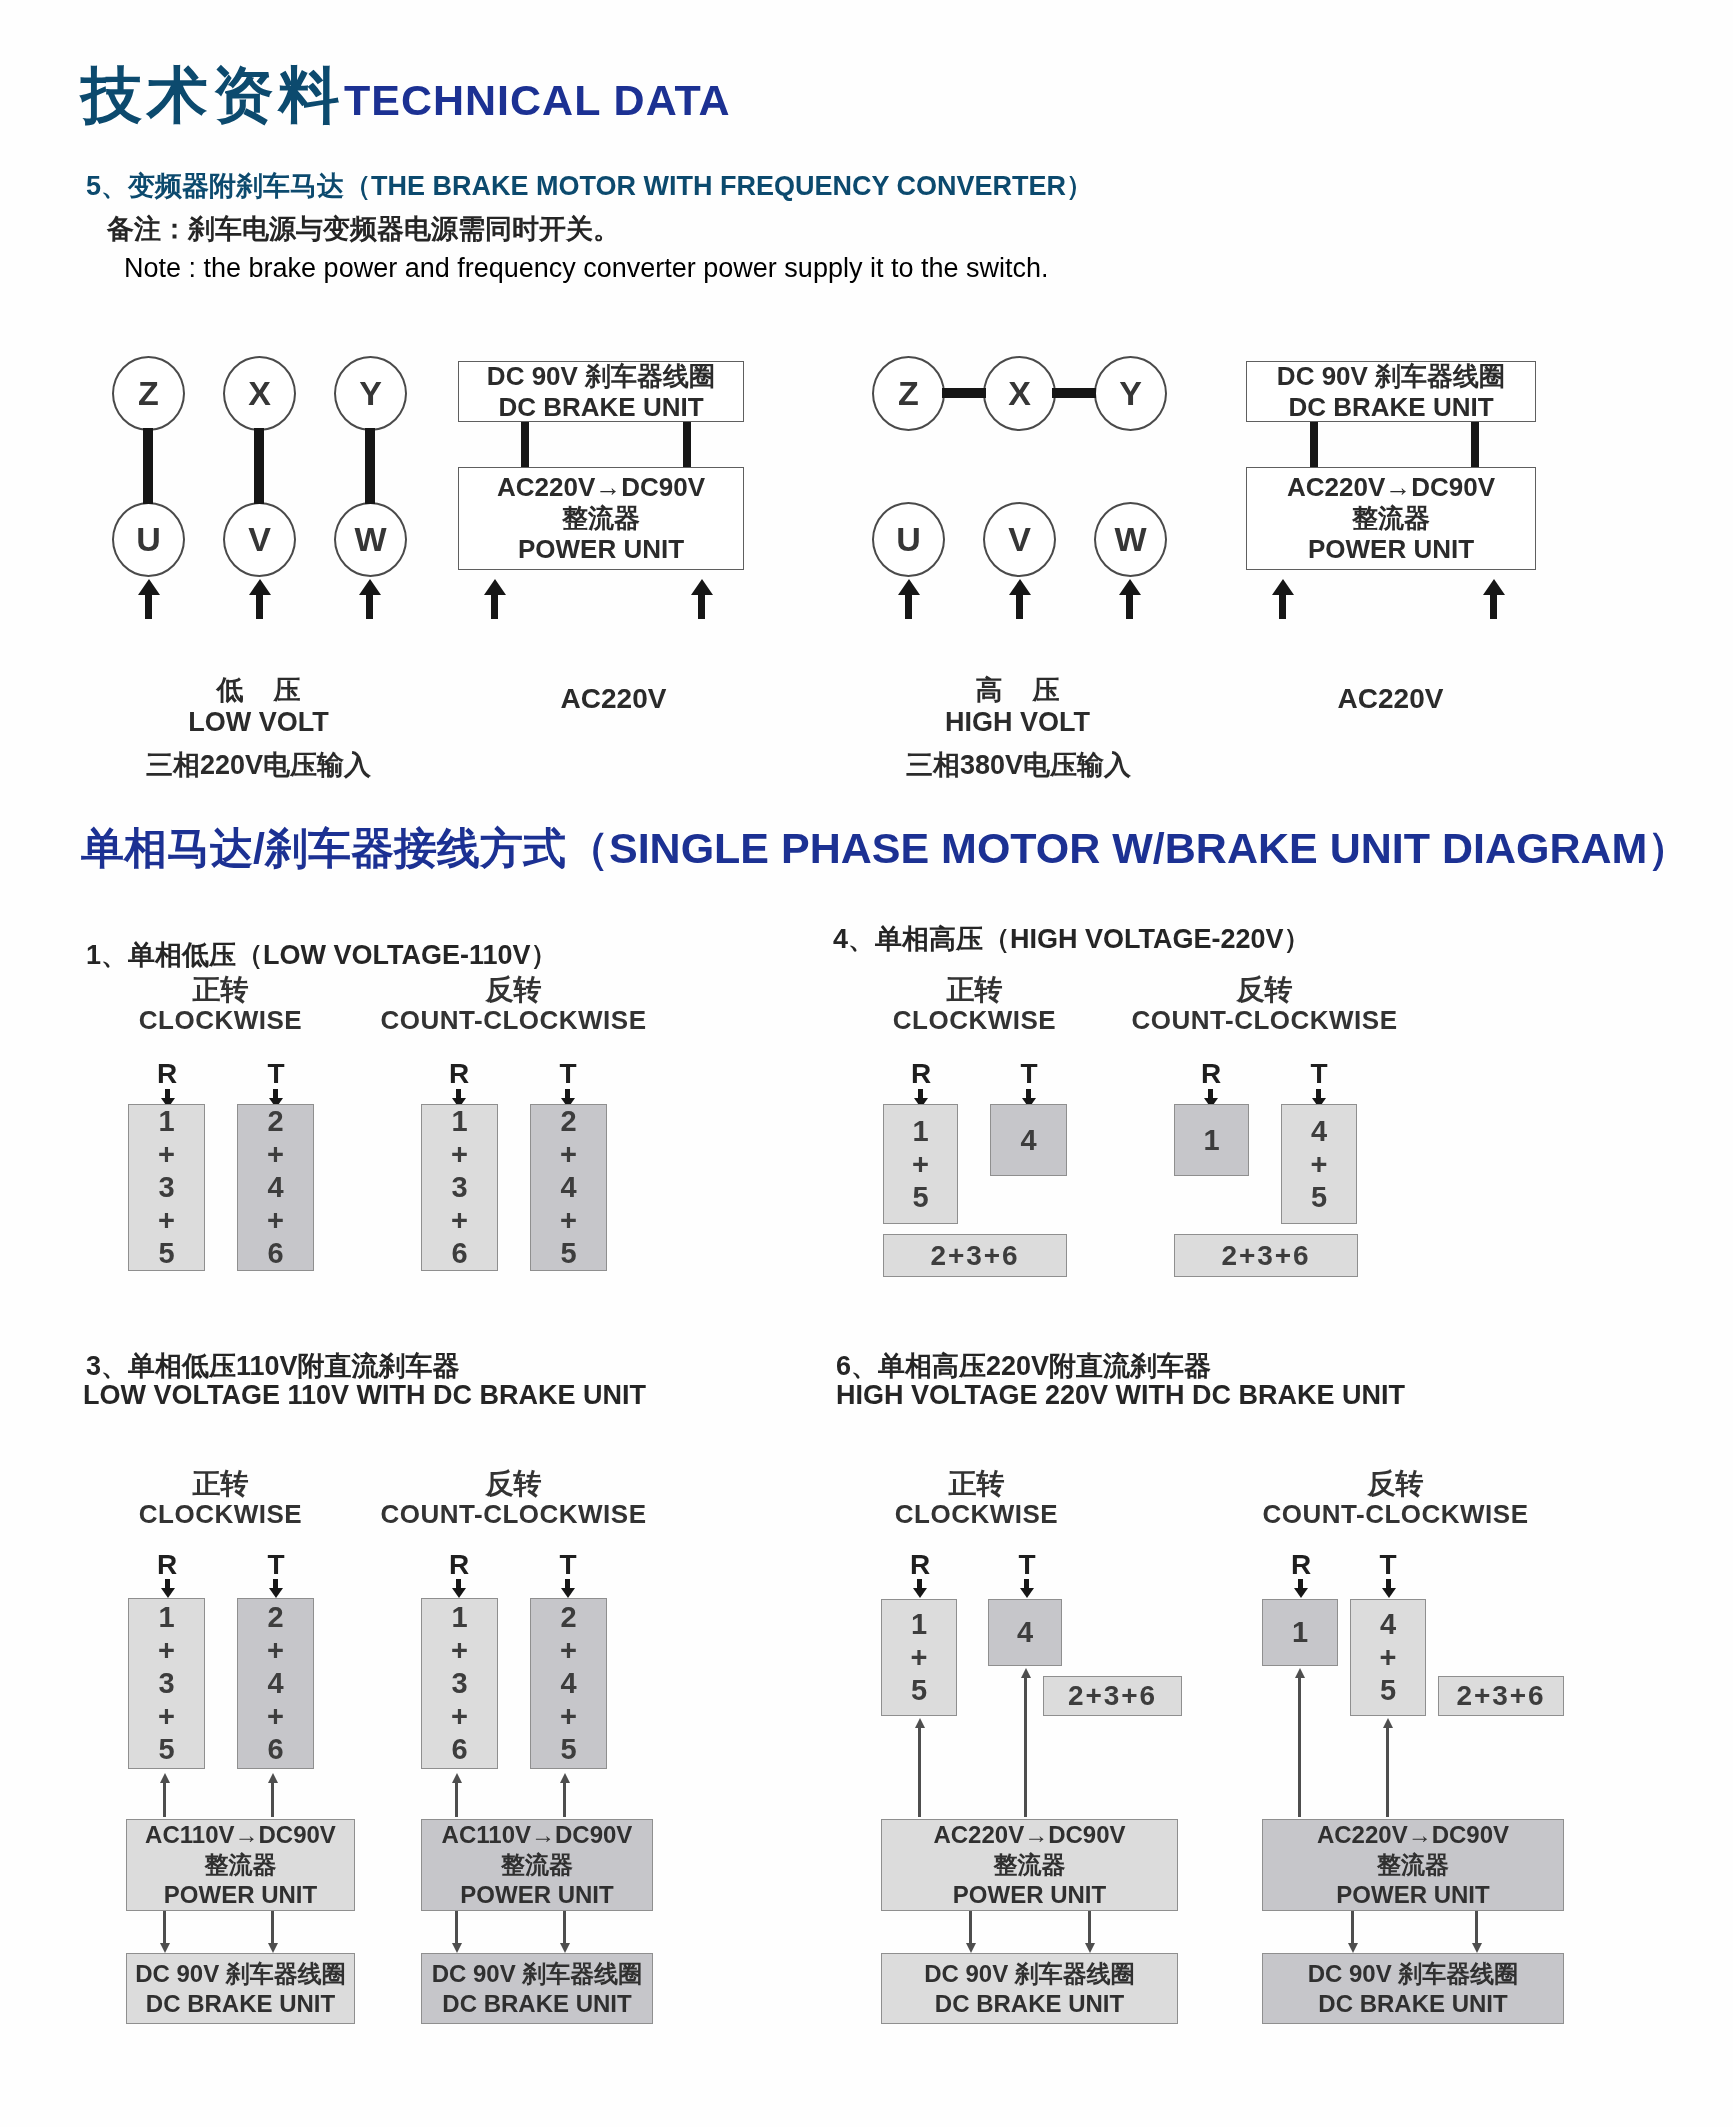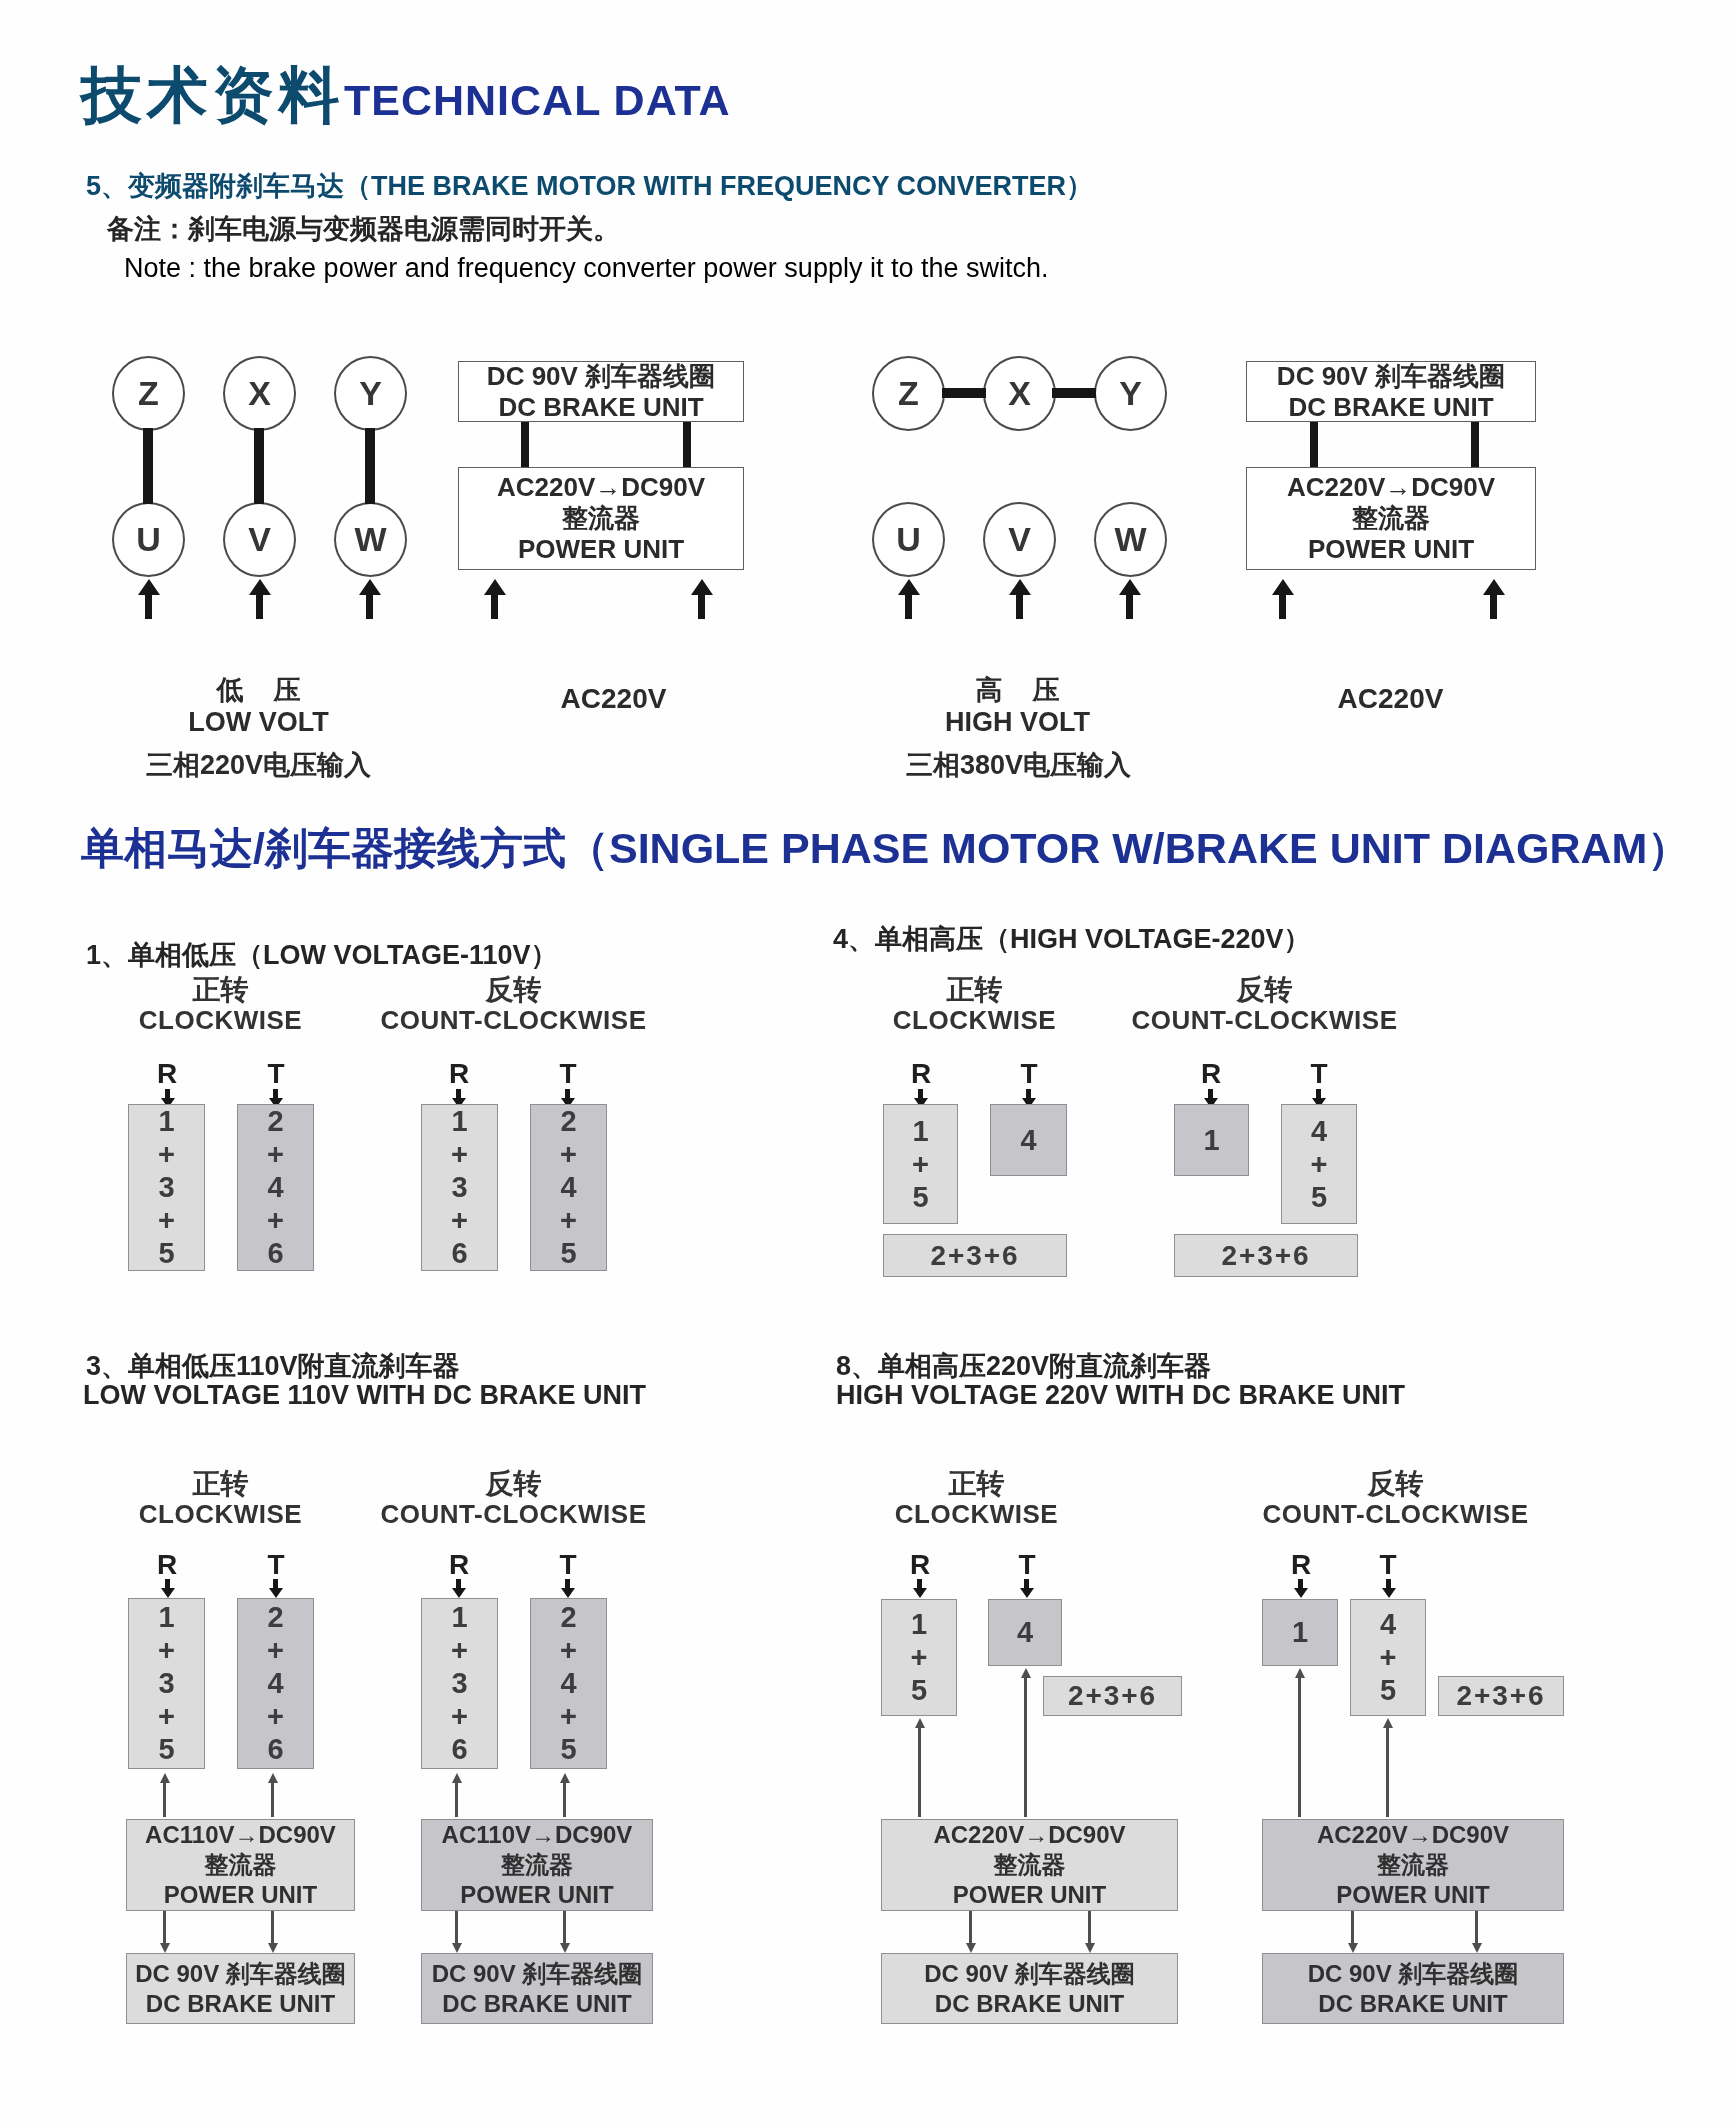--- a/index.html
+++ b/index.html
@@ -360,21 +360,21 @@
       <span>DC 90V 刹车器线圈</span>
       <span>DC BRAKE UNIT</span>
     </div>
     <div class="gbox col dark" style="left:421px;top:1953px;width:232px;height:71px;">
       <span>DC 90V 刹车器线圈</span>
       <span>DC BRAKE UNIT</span>
     </div>
   </div>
 
   <div>
-    <div class="t sub" style="left:836px;top:1348px;">8、单相高压220V附直流刹车器</div>
+    <div class="t sub" style="left:836px;top:1348px;">6、单相高压220V附直流刹车器</div>
     <div class="t sub" style="left:836px;top:1380px;">HIGH VOLTAGE 220V WITH DC BRAKE UNIT</div>
     <div class="t rot-cn ctr" style="left:881px;width:191px;top:1465px;">正转</div>
     <div class="t rot-en ctr" style="left:862px;width:229px;top:1499px;">CLOCKWISE</div>
     <div class="t rot-cn ctr" style="left:1300px;width:191px;top:1465px;">反转</div>
     <div class="t rot-en ctr" style="left:1252px;width:287px;top:1499px;">COUNT-CLOCKWISE</div>
 
     <div class="t rt ctr" style="left:872px;width:96px;top:1549px;">R</div>
     <div class="t rt ctr" style="left:979px;width:96px;top:1549px;">T</div>
     <div class="sarr" style="left:912px;top:1579px;">
         <div class="stem"></div>

